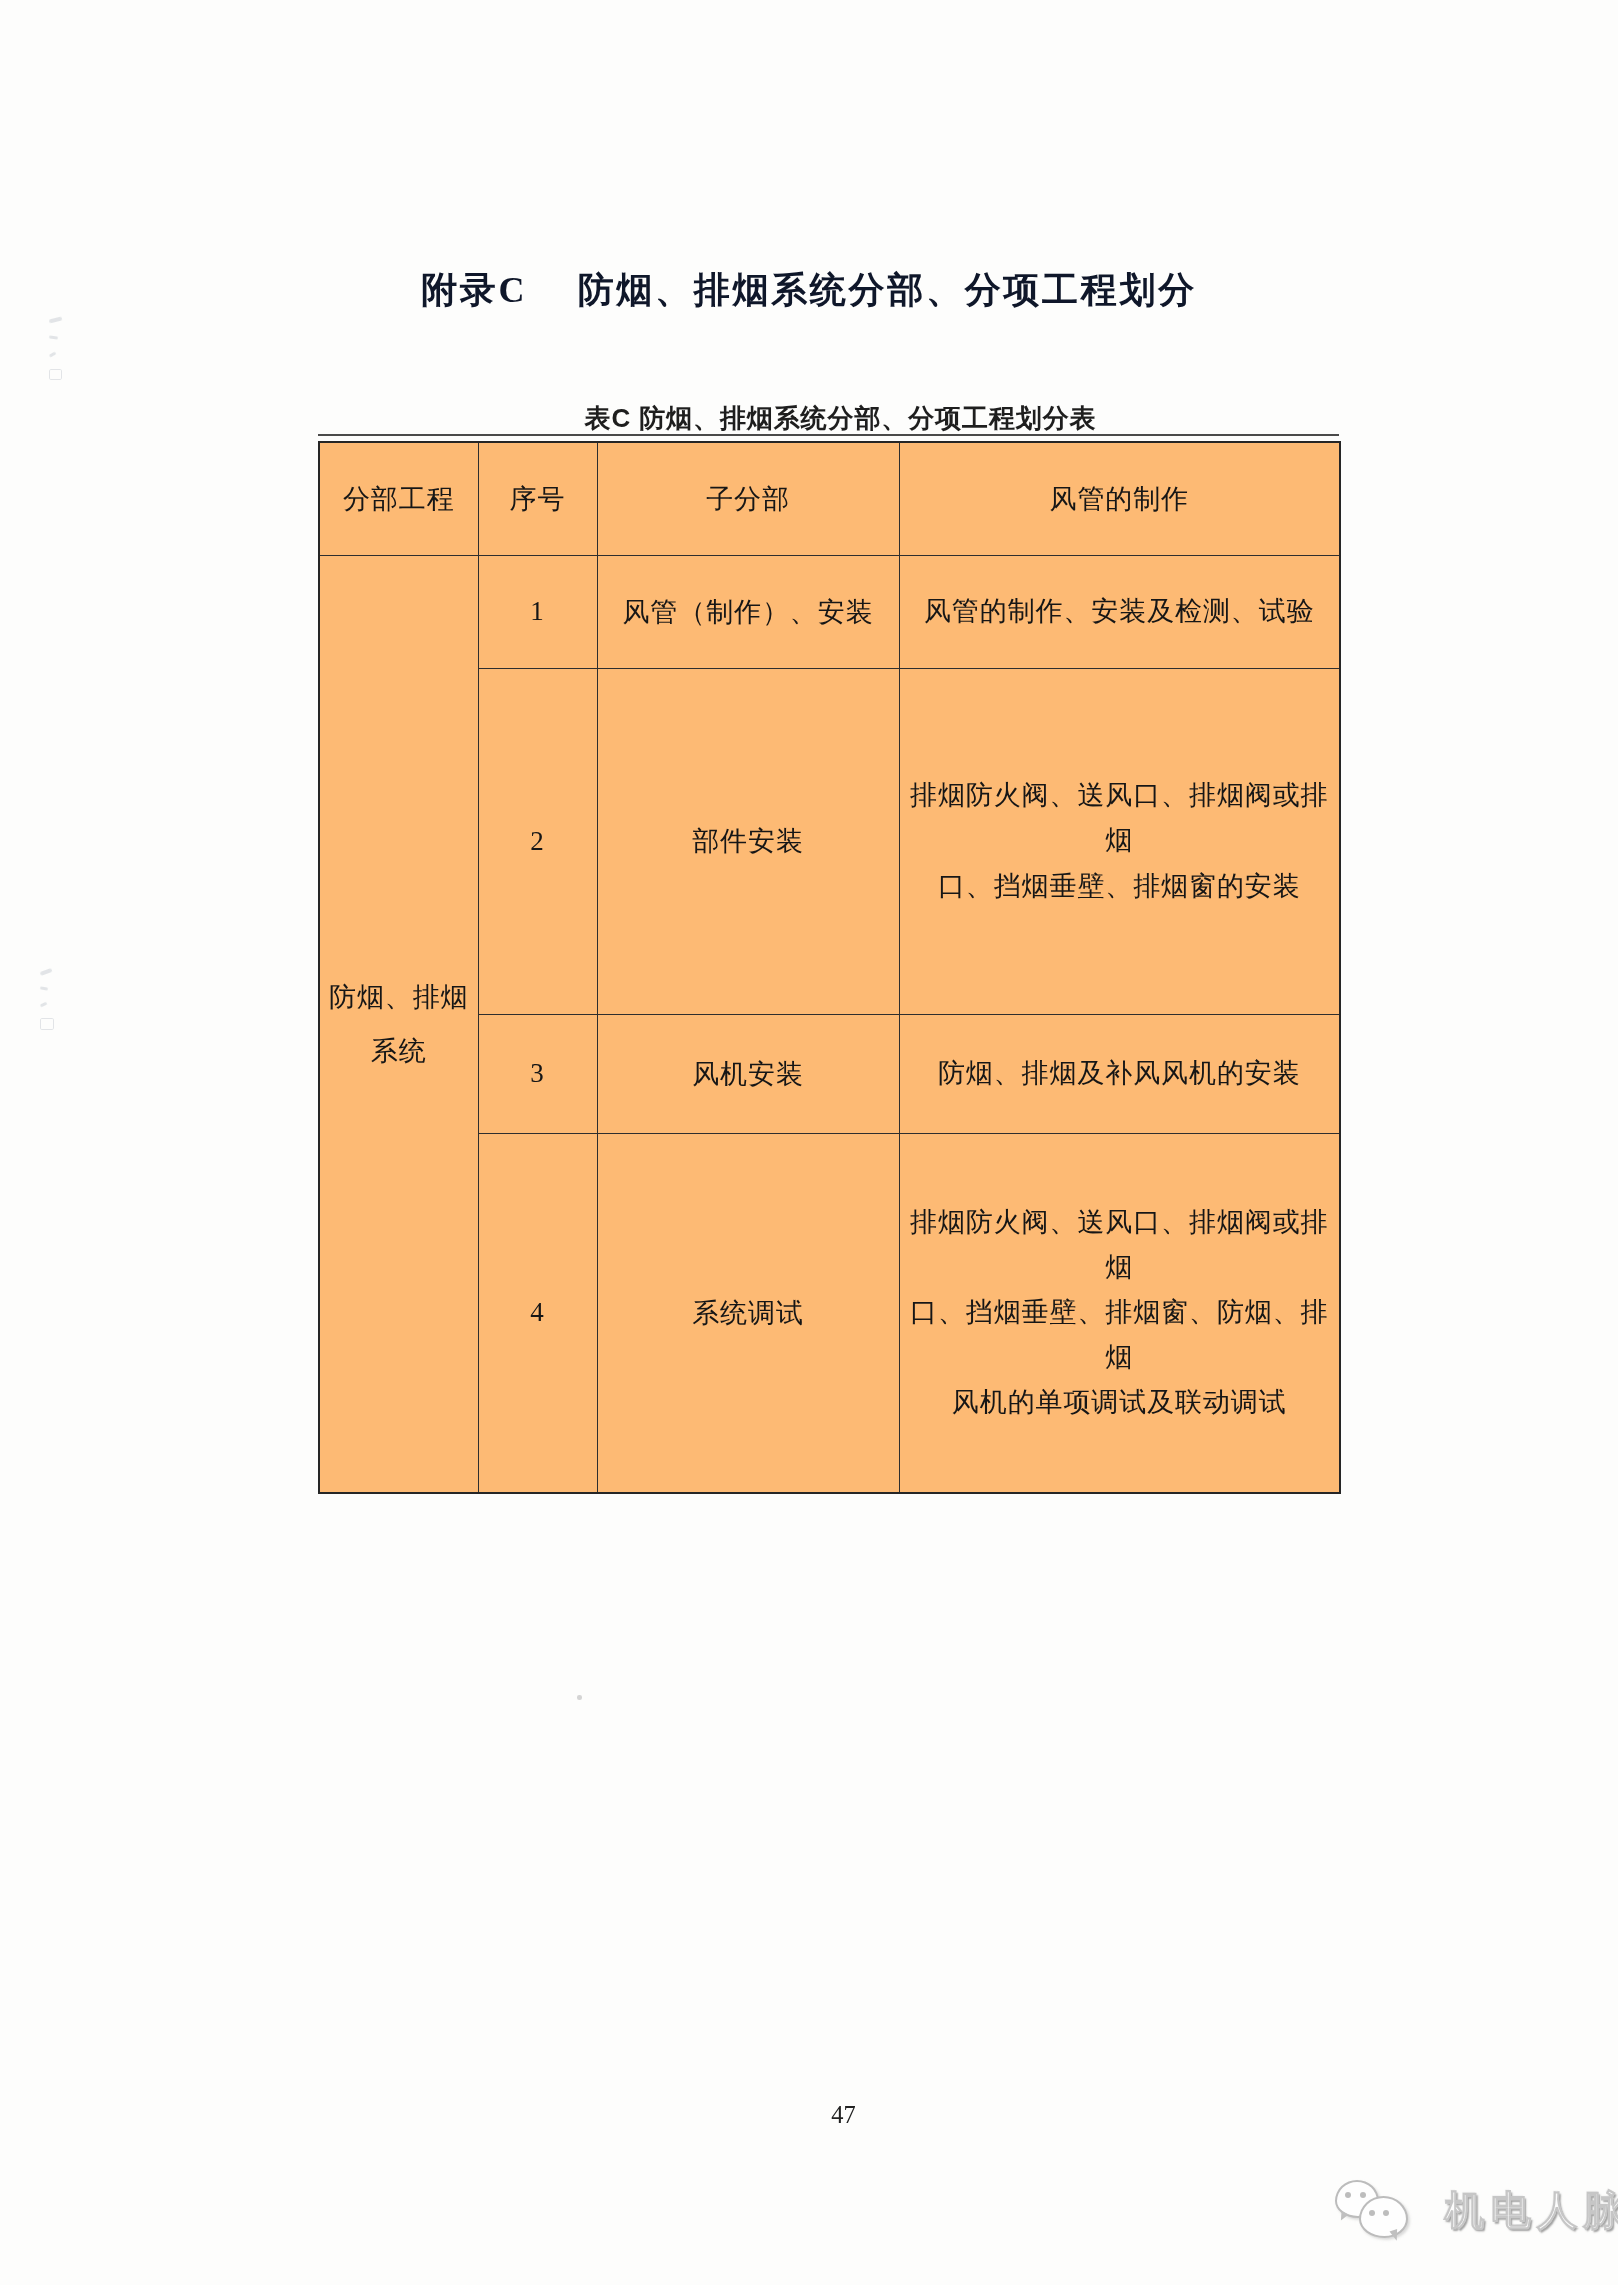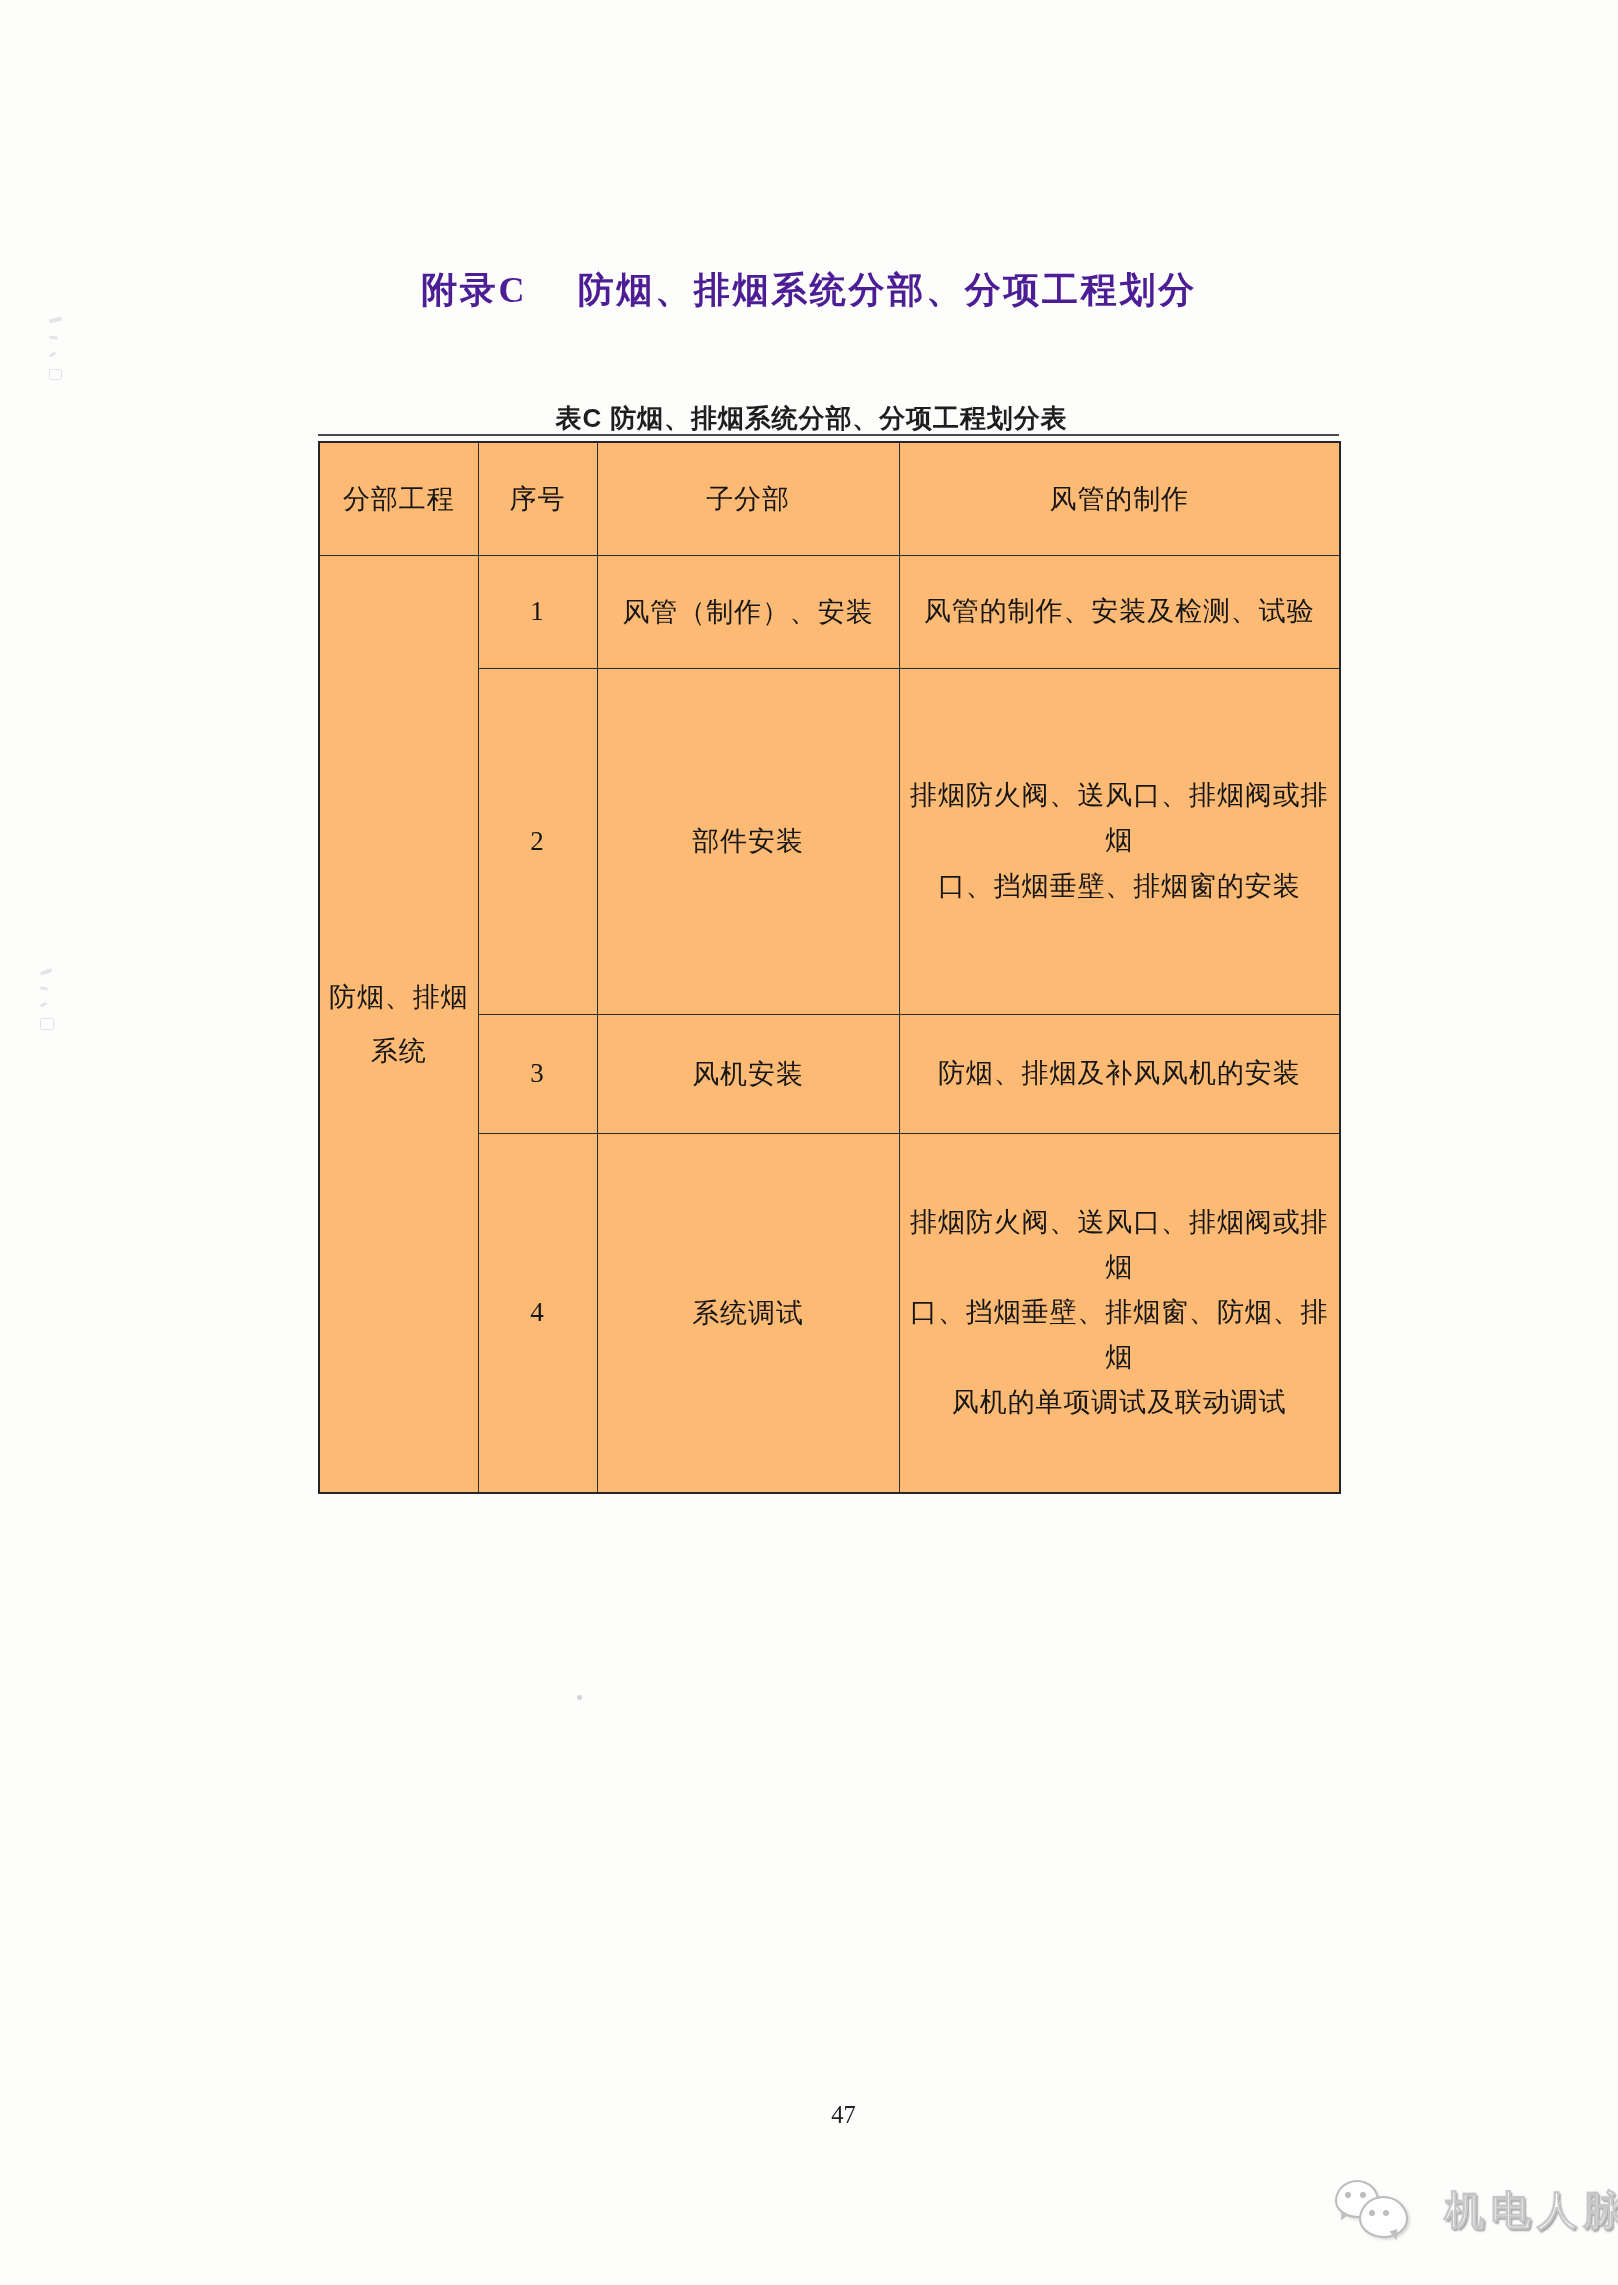--- a/index.html
+++ b/index.html
@@ -19,27 +19,27 @@
   
   .doc-title {
     position: absolute;
     top: 266px;
     left: 0;
     width: 100%;
     text-align: center;
     font-size: 36px;
     font-weight: 600;
     letter-spacing: 2.7px;
-    color: #4c1d95;
+    color: #0f172a;
     white-space: pre;
   }
   .table-caption {
     position: absolute;
     top: 401px;
-    left: 301px;
+    left: 330px;
     width: 1021px;
     text-align: center;
     font-size: 26px;
     font-weight: bold;
     letter-spacing: 0.9px;
     font-family: "Liberation Sans", "DejaVu Sans", sans-serif;
     color: #1e1e1e;
   }
   .caption-rule {
     position: absolute;

